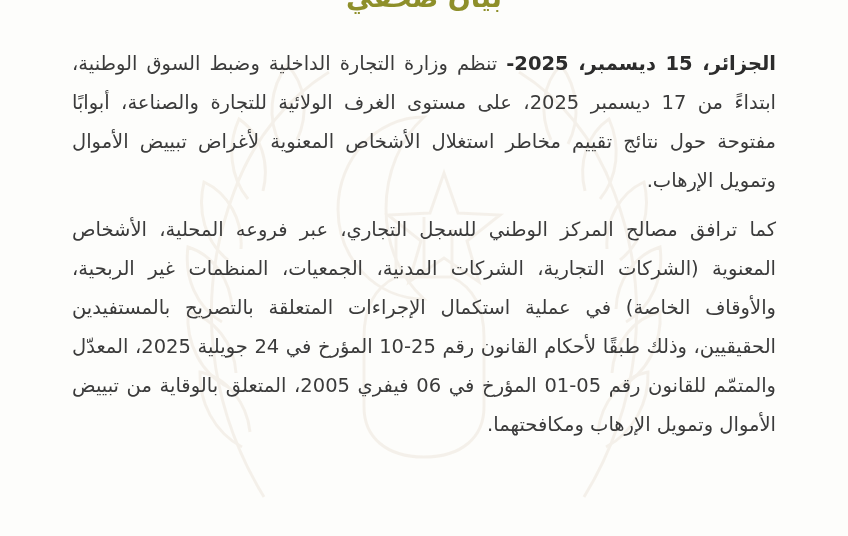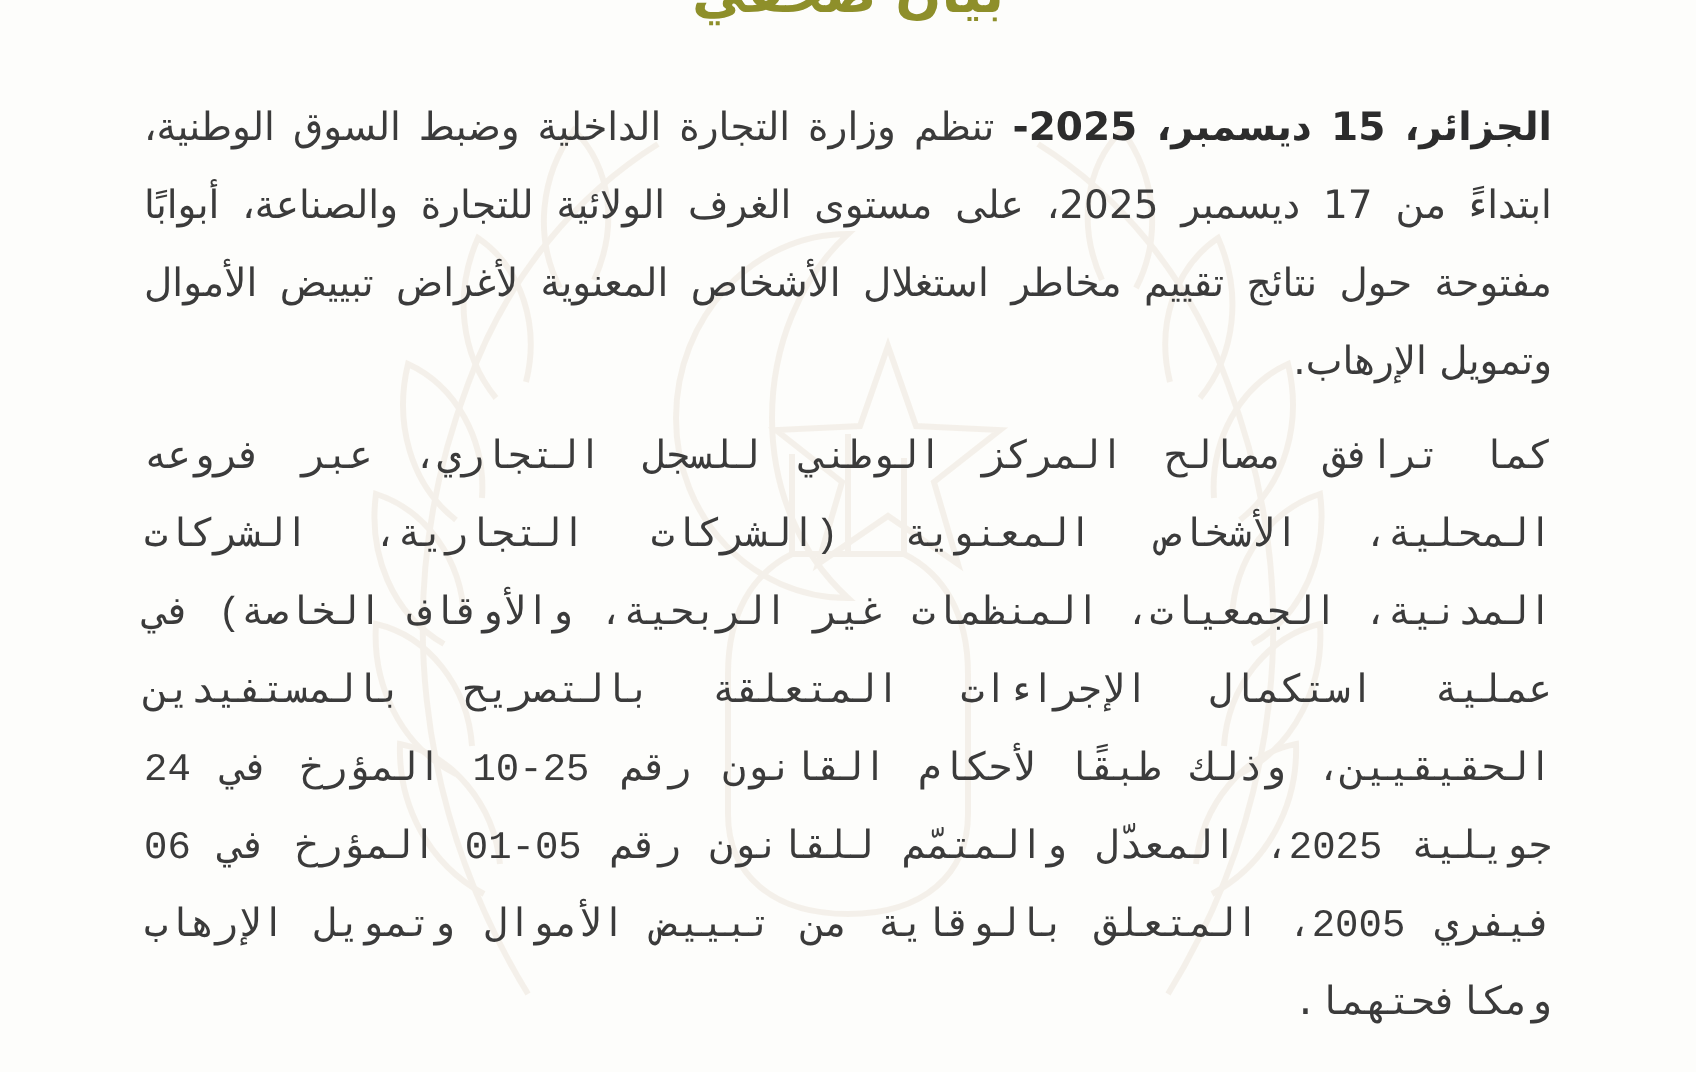--- a/index.html
+++ b/index.html
@@ -68,21 +68,20 @@
     color: #3b3b3b;
     font-size: 19.5px;
     line-height: 39px;
   }
 
   .para {
     margin: 0 0 4px 0;
   }
   .para.second {
     margin-top: 10px;
-    font-family: Liberation Mono, monospace;
   }
 
   b, .bold {
     font-weight: bold;
     color: #2c2c2c;
   }
 </style>
 </head>
 <body>
 

